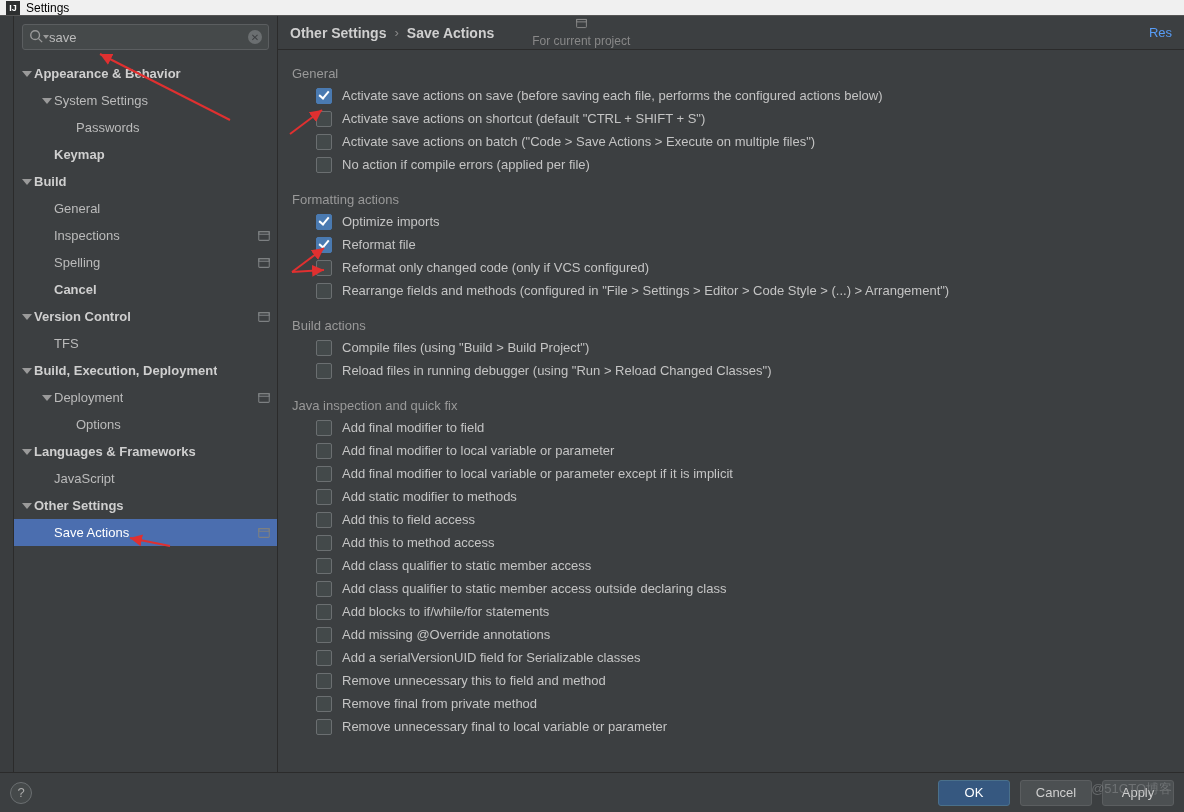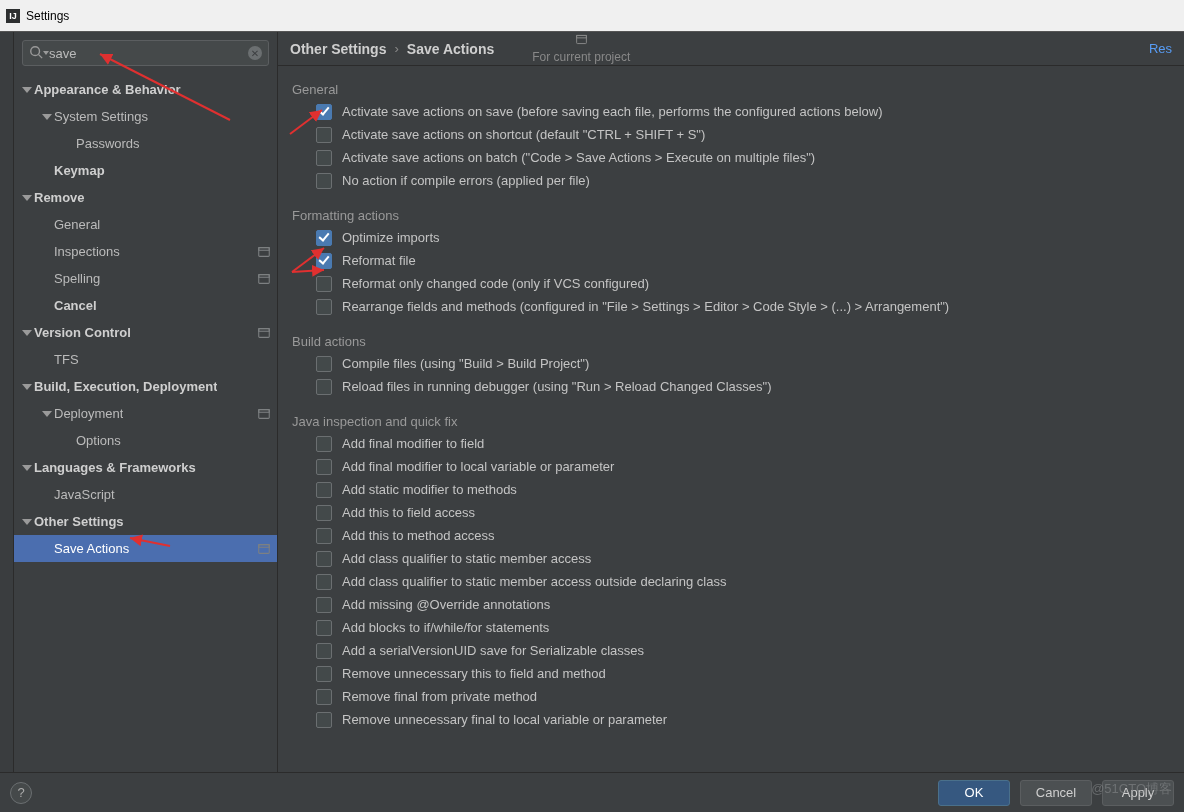--- a/index.html
+++ b/index.html
@@ -1,20 +1,20 @@
 <!DOCTYPE html>
 <html><head>
 <meta charset="utf-8">
 <style>
 * { margin: 0; padding: 0; box-sizing: border-box; font-family: "Segoe UI", Tahoma, sans-serif; }
 html, body { width: 1184px; height: 812px; overflow: hidden; background: #3c3f41; color: #bbbbbb; font-size: 13px; }
 
 .window { display: flex; flex-direction: column; width: 100%; height: 100%; }
 
-.titlebar { height: 32px; background: #f0f0f0; color: #000; display: flex; align-items: center; padding-left: 6px; border-bottom: 1px solid #555; }
+.titlebar { height: 16px; background: #f0f0f0; color: #000; display: flex; align-items: center; padding-left: 6px; border-bottom: 1px solid #555; }
 .titlebar .app-icon { width: 14px; height: 14px; background: #2d2f30; display: inline-flex; align-items: center; justify-content: center; color: #fff; font-size: 9px; font-weight: bold; margin-right: 6px; }
 .titlebar .title { font-size: 12px; }
 
 .body { flex: 1; display: flex; min-height: 0; }
 
 .gutter { width: 14px; background: #3a3d3f; border-right: 1px solid #2b2b2b; }
 
 .sidebar { width: 264px; background: #3c3f41; border-right: 1px solid #2b2b2b; display: flex; flex-direction: column; }
 .search-row { padding: 8px 8px 6px 8px; }
 .search-box { position: relative; background: #45494a; border: 1px solid #5b5e60; border-radius: 3px; height: 26px; display: flex; align-items: center; padding: 0 24px 0 26px; }
@@ -102,21 +102,21 @@
           <div class="tree-row ind2">
             <span style="width: 10px; flex-shrink: 0;"></span>
             <span class="lbl">Passwords</span>
           </div>
           <div class="tree-row ind1 bold">
             <span style="width: 10px; flex-shrink: 0;"></span>
             <span class="lbl">Keymap</span>
           </div>
           <div class="tree-row ind0 bold">
             <span class="arrow"></span>
-            <span class="lbl">Remove</span>
+            <span class="lbl">Build</span>
           </div>
           <div class="tree-row ind1">
             <span style="width: 10px; flex-shrink: 0;"></span>
             <span class="lbl">General</span>
           </div>
           <div class="tree-row ind1">
             <span style="width: 10px; flex-shrink: 0;"></span>
             <span class="lbl">Inspections</span>
             <span class="trail-icon"><svg viewBox="0 0 16 16">
                 <rect x="2" y="3" width="12" height="10" rx="1"></rect>
@@ -255,49 +255,53 @@
             <div class="check-row">
               <span class="check-box"></span>
               <span class="txt">Add final modifier to field</span>
             </div>
             <div class="check-row">
               <span class="check-box"></span>
               <span class="txt">Add final modifier to local variable or parameter</span>
             </div>
             <div class="check-row">
               <span class="check-box"></span>
+              <span class="txt">Add final modifier to local variable or parameter except if it is implicit</span>
+            </div>
+            <div class="check-row">
+              <span class="check-box"></span>
               <span class="txt">Add static modifier to methods</span>
             </div>
             <div class="check-row">
               <span class="check-box"></span>
               <span class="txt">Add this to field access</span>
             </div>
             <div class="check-row">
               <span class="check-box"></span>
               <span class="txt">Add this to method access</span>
             </div>
             <div class="check-row">
               <span class="check-box"></span>
               <span class="txt">Add class qualifier to static member access</span>
             </div>
             <div class="check-row">
               <span class="check-box"></span>
               <span class="txt">Add class qualifier to static member access outside declaring class</span>
             </div>
             <div class="check-row">
               <span class="check-box"></span>
+              <span class="txt">Add blocks to if/while/for statements</span>
+            </div>
+            <div class="check-row">
+              <span class="check-box"></span>
               <span class="txt">Add missing @Override annotations</span>
             </div>
             <div class="check-row">
               <span class="check-box"></span>
-              <span class="txt">Add blocks to if/while/for statements</span>
-            </div>
-            <div class="check-row">
-              <span class="check-box"></span>
-              <span class="txt">Add a serialVersionUID save for Serializable classes</span>
+              <span class="txt">Add a serialVersionUID field for Serializable classes</span>
             </div>
             <div class="check-row">
               <span class="check-box"></span>
               <span class="txt">Remove unnecessary this to field and method</span>
             </div>
             <div class="check-row">
               <span class="check-box"></span>
               <span class="txt">Remove final from private method</span>
             </div>
             <div class="check-row">

